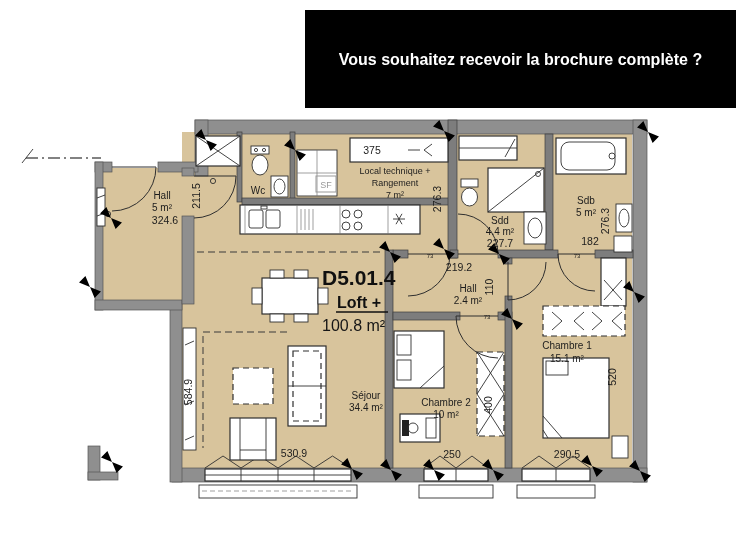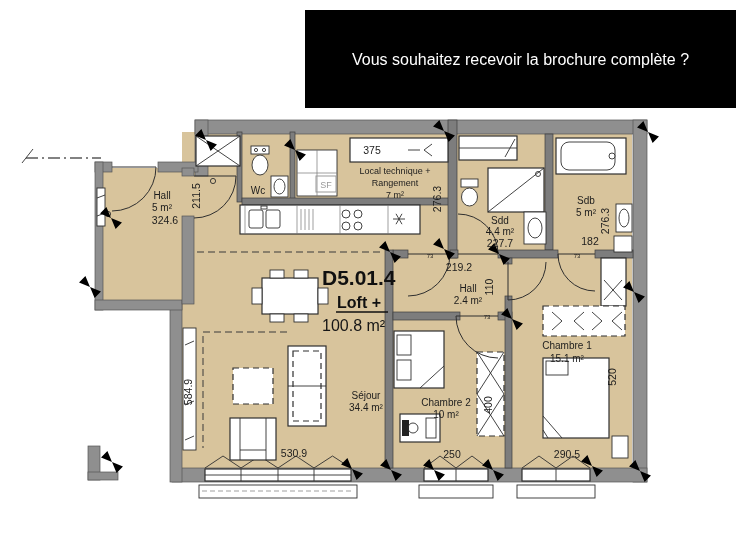--- a/index.html
+++ b/index.html
@@ -1,21 +1,21 @@
 <!DOCTYPE html>
 <html><head>
 <meta charset="utf-8">
 <style>
   html,body{margin:0;padding:0;background:#fff;}
   #page{position:relative;width:736px;height:552px;background:#ffffff;overflow:hidden;
         font-family:"Liberation Sans",sans-serif;}
   
   #banner{position:absolute;left:305px;top:10px;width:431px;height:98px;background:#000;
           color:#fff;display:flex;flex-direction:column;justify-content:center;align-items:center;
-          text-align:right;font-weight:normal;font-size:16px;line-height:27px;}
+          text-align:right;font-weight:bold;font-size:16px;line-height:27px;}
   
   svg{position:absolute;left:0;top:0;}
   .floor{fill:#d8c49c;}
   .wo{fill:#8f8f8f;stroke:#555;stroke-width:.7;}
   .wi{fill:#7d7d7d;stroke:#3d3d3d;stroke-width:.7;}
   .fix{fill:#ffffff;stroke:#2f2f2f;stroke-width:1.2;}
   .fixthin{fill:#ffffff;stroke:#2f2f2f;stroke-width:.9;}
   .ln{stroke:#2f2f2f;stroke-width:.9;fill:none;}
   .lnlt{stroke:#777;stroke-width:.7;fill:none;}
   .dash{stroke:#3a3a3a;stroke-width:1;fill:none;stroke-dasharray:7 4;}

